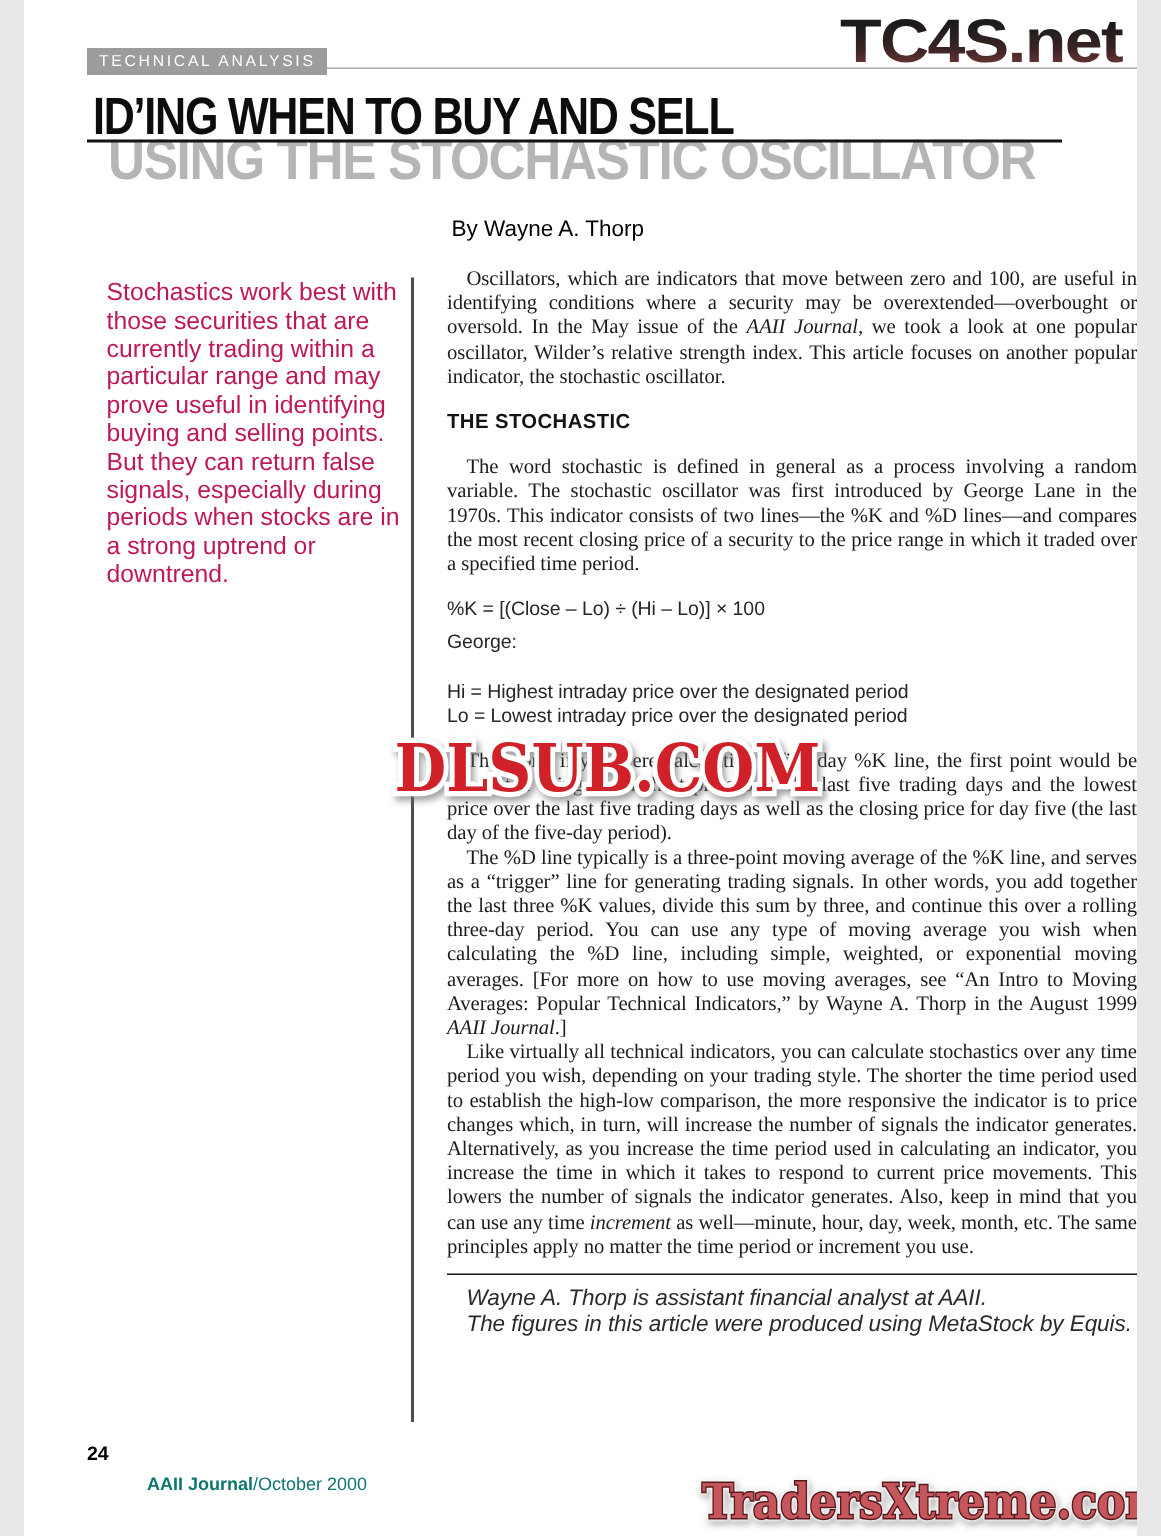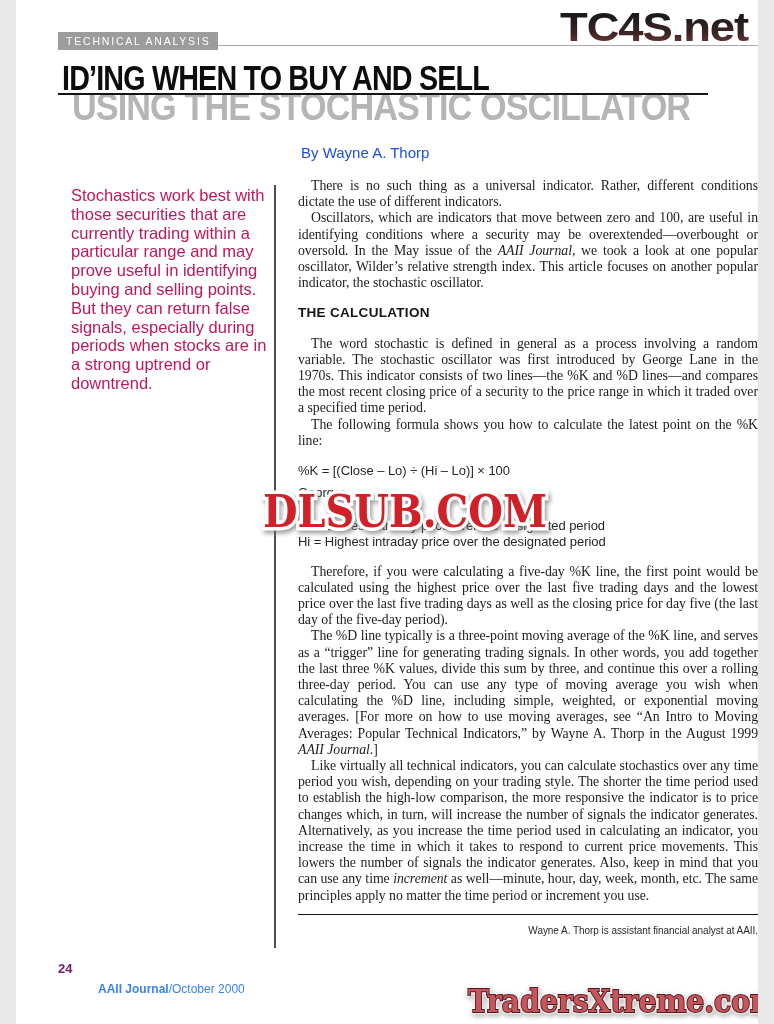--- a/index.html
+++ b/index.html
@@ -32,21 +32,21 @@
     background:#141414; z-index:4;
   }
   .sub-title{
     position:absolute; left:56px; top:86px;
     font-family:"Liberation Sans", sans-serif; font-weight:700; font-size:38px;
     letter-spacing:-1px; color:#b5b5b5; white-space:nowrap;
     transform:scaleX(0.90); transform-origin:left top; z-index:2;
   }
   .byline{
     position:absolute; left:285px; top:144px;
-    font-family:"Liberation Sans", sans-serif; font-size:15px; color:#1d4ed8;
+    font-family:"Liberation Sans", sans-serif; font-size:15px; color:#000000;
   }
   
   .pull-quote{
     position:absolute; left:55px; top:186px; width:196px;
     font-family:"Liberation Sans", sans-serif; font-size:16.5px; line-height:18.8px;
     color:#be185d; font-weight:400;
   }
   .v-divider{
     position:absolute; left:258px; top:185px; width:2px; height:763px;
     background:#4d4d4d;
@@ -63,37 +63,37 @@
     letter-spacing:0.3px; color:#141414; margin:14px 0 14px 0; text-align:left;
   }
   .formula{
     font-family:"Liberation Sans", sans-serif; font-size:13px; line-height:16.5px;
     text-align:left; margin:14px 0 13px 0; color:#262626;
   }
   .formula .k-line{ margin-bottom:5px; }
   .formula .hidden-line{ height:16.5px; }
   .bio-rule{ border:none; border-top:1.5px solid #111; margin:10px 0 7px 0; }
   .bio{
-    font-family:"Liberation Sans", sans-serif; font-size:10px;
-    line-height:17px; color:#2a2a2a; padding-left:13px; text-align:right;
+    font-family:"Liberation Sans", sans-serif; font-style:italic; font-size:15px;
+    line-height:17px; color:#2a2a2a; padding-left:13px; text-align:left;
   }
   
   .dlsub{ position:absolute; left:241px; top:481px; z-index:6;
           filter:drop-shadow(2px 3px 2px rgba(110,110,110,0.65)); }
   .tradersxtreme{ position:absolute; left:448px; top:982px; z-index:6;
           filter:drop-shadow(0 0 1.5px #ffffff) drop-shadow(0 0 1px #ffffff)
                  drop-shadow(1px 2px 2px rgba(0,0,0,0.35)); }
   
   .page-number{
     position:absolute; left:42px; top:961px;
-    font-family:"Liberation Sans", sans-serif; font-weight:700; font-size:13px; color:#701a75;
+    font-family:"Liberation Sans", sans-serif; font-weight:700; font-size:13px; color:#000000;
   }
   .journal-line{
     position:absolute; left:82px; top:982px;
-    font-family:"Liberation Sans", sans-serif; font-size:12px; color:#3b82f6;
+    font-family:"Liberation Sans", sans-serif; font-size:12px; color:#0f766e;
   }
   .journal-line .jname{ font-weight:700; }
   .ital{ font-style:italic; }
 </style>
 </head>
 <body>
 
 <div class="page">
 
   <div class="kicker">TECHNICAL ANALYSIS</div>
@@ -112,43 +112,42 @@
 
   <div class="main-title">ID’ING WHEN TO BUY AND SELL</div>
   <div class="title-underline"></div>
   <div class="sub-title">USING THE STOCHASTIC OSCILLATOR</div>
   <div class="byline">By Wayne A. Thorp</div>
 
   <div class="pull-quote">Stochastics work best with those securities that are currently trading within a particular range and may prove useful in identifying buying and selling points. But they can return false signals, especially during periods when stocks are in a strong uptrend or downtrend.</div>
   <div class="v-divider"></div>
 
   <div class="main-col">
-    <p><span>There is no such thing as a universal indicator. Rather, different conditions dictate the use of different indicators.</span></p>
     <p><span>Oscillators, which are indicators that move between zero and 100, are useful in identifying conditions where a security may be overextended—overbought or oversold. In the May issue of the </span><span class="ital">AAII Journal</span><span>, we took a look at one popular oscillator, Wilder’s relative strength index. This article focuses on another popular indicator, the stochastic oscillator.</span></p>
 
-    <div class="section-heading">THE CALCULATION</div>
+    <div class="section-heading">THE STOCHASTIC</div>
 
     <p><span>The word stochastic is defined in general as a process involving a random variable. The stochastic oscillator was first introduced by George Lane in the 1970s. This indicator consists of two lines—the %K and %D lines—and compares the most recent closing price of a security to the price range in which it traded over a specified time period.</span></p>
-    <p><span>The following formula shows you how to calculate the latest point on the %K line:</span></p>
 
     <div class="formula">
       <div class="k-line">%K = [(Close – Lo) ÷ (Hi – Lo)] × 100</div>
       <div>George:</div>
       <div class="hidden-line"></div>
+      <div>Hi = Highest intraday price over the designated period</div>
       <div>Lo = Lowest intraday price over the designated period</div>
-      <div>Hi = Highest intraday price over the designated period</div>
     </div>
 
     <p><span>Therefore, if you were calculating a five-day %K line, the first point would be calculated using the highest price over the last five trading days and the lowest price over the last five trading days as well as the closing price for day five (the last day of the five-day period).</span></p>
     <p><span>The %D line typically is a three-point moving average of the %K line, and serves as a “trigger” line for generating trading signals. In other words, you add together the last three %K values, divide this sum by three, and continue this over a rolling three-day period. You can use any type of moving average you wish when calculating the %D line, including simple, weighted, or exponential moving averages. [For more on how to use moving averages, see “An Intro to Moving Averages: Popular Technical Indicators,” by Wayne A. Thorp in the August 1999 </span><span class="ital">AAII Journal</span><span>.]</span></p>
     <p><span>Like virtually all technical indicators, you can calculate stochastics over any time period you wish, depending on your trading style. The shorter the time period used to establish the high-low comparison, the more responsive the indicator is to price changes which, in turn, will increase the number of signals the indicator generates. Alternatively, as you increase the time period used in calculating an indicator, you increase the time in which it takes to respond to current price movements. This lowers the number of signals the indicator generates. Also, keep in mind that you can use any time </span><span class="ital">increment</span><span> as well—minute, hour, day, week, month, etc. The same principles apply no matter the time period or increment you use.</span></p>
 
     <hr class="bio-rule">
     <div class="bio">
       <div>Wayne A. Thorp is assistant financial analyst at AAII.</div>
+      <div>The figures in this article were produced using MetaStock by Equis.</div>
     </div>
   </div>
 
   <svg class="dlsub" width="300" height="62">
     <text x="6" y="46" font-family="DejaVu Serif, serif" font-size="44" font-weight="700" fill="#cf2127" stroke="#ffffff" stroke-width="7" paint-order="stroke" textLength="284" lengthAdjust="spacingAndGlyphs">DLSUB.COM</text>
   </svg>
 
   <div class="page-number">24</div>
   <div class="journal-line"><span class="jname">AAII Journal</span><span>/October 2000</span></div>
 

